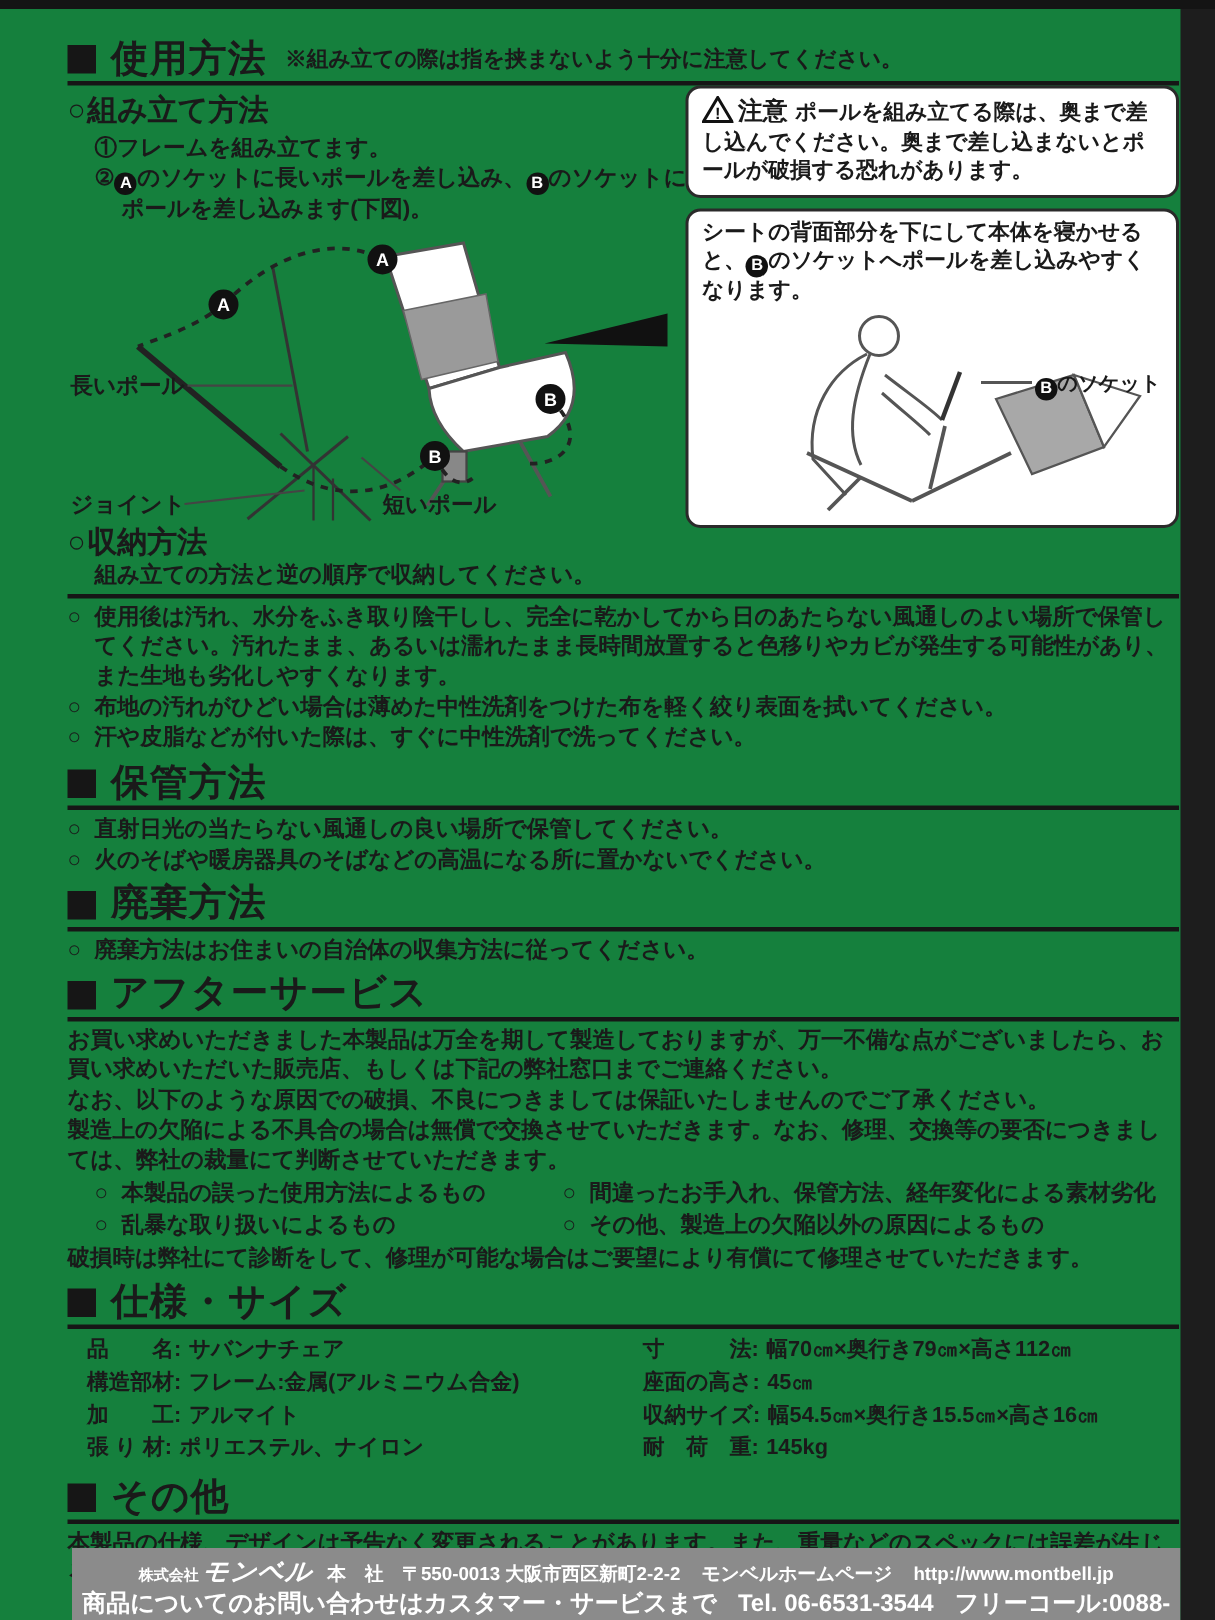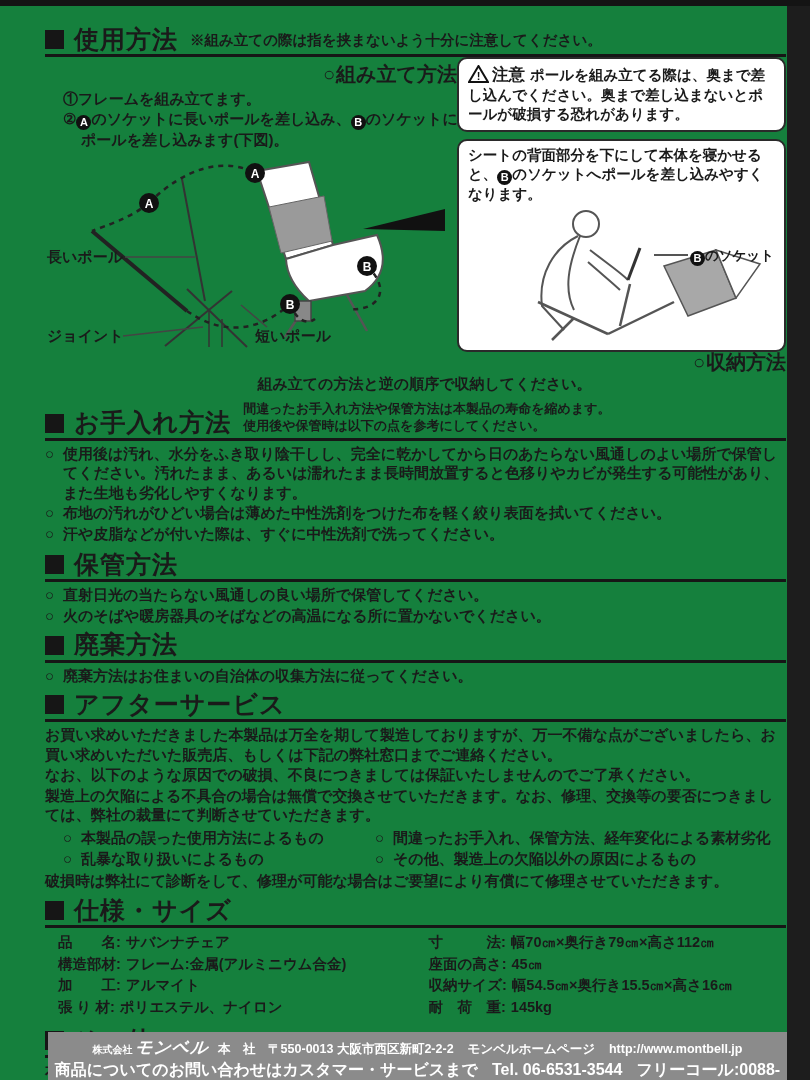--- a/index.html
+++ b/index.html
@@ -11,21 +11,21 @@
   .content { position:absolute; left:45px; top:22px; width:741px; height:1008px; }
 
   
   .sec-head { display:flex; align-items:flex-end; margin-top:4px; }
   .sq { width:19px; height:19px; background:#161616; margin:0 10px 3px 0; flex:none; }
   .sec-title { font-size:25px; font-weight:bold; letter-spacing:1px; line-height:1.05; white-space:nowrap; }
   .sec-note { font-size:14.5px; font-weight:bold; margin-left:12px; padding-bottom:3px; line-height:1.25; }
   .sec-note-sm { font-size:13px; font-weight:bold; margin-left:12px; padding-bottom:1px; line-height:1.3; }
   .rule { border-bottom:3px solid #161616; margin-top:2px; }
 
-  .sub-head { font-size:20px; font-weight:bold; margin-top:5px; line-height:1.2;text-align:right; }
+  .sub-head { font-size:20px; font-weight:bold; margin-top:5px; line-height:1.2; }
   .sub-head::before { content:"○"; font-weight:bold; margin-right:1px; }
 
   .body-t { font-size:15px; font-weight:600; line-height:1.3; }
 
   .step1 { margin:3px 0 0 18px; }
   .step2 { margin-left:36px; text-indent:-18px; width:410px; }
 
   .badge { display:inline-block; width:15px; height:15px; line-height:15px; border-radius:50%;
            background:#111; color:#fff; font-size:11px; font-weight:bold; text-align:center;
            vertical-align:-2px; text-indent:0; }
@@ -165,30 +165,22 @@
             <polygon points="196,60 248,44 268,92 220,110" fill="#a8a8a8" stroke="#555" stroke-width="1.5"></polygon>
             <polygon points="248,44 292,58 268,92" fill="#ffffff" stroke="#555" stroke-width="1.5"></polygon>
             <line x1="160" y1="74" x2="172" y2="42" stroke="#333" stroke-width="3"></line>
           </svg>
           <div class="tip-label"><span class="tip-leader"></span><span class="badge">B</span><span>のソケット</span></div>
         </div>
       </div>
     </div>
 
     <div class="sub-head">収納方法</div>
-    <div class="body-t" style="margin-left:18px;text-align:center;">組み立ての方法と逆の順序で収納してください。</div>
-
-    <div class="sec-head" style="margin-top:7px;">
-      <div class="sq"></div>
-      <div class="sec-title">お手入れ方法</div>
-      <div class="sec-note-sm">
-        <div>間違ったお手入れ方法や保管方法は本製品の寿命を縮めます。</div>
-        <div>使用後や保管時は以下の点を参考にしてください。</div>
-      </div>
-    </div>
+    <div class="body-t" style="margin-left:18px;">組み立ての方法と逆の順序で収納してください。</div>
+
     <div class="rule"></div>
     <div style="margin-top:3px;">
       <div class="oli">使用後は汚れ、水分をふき取り陰干しし、完全に乾かしてから日のあたらない風通しのよい場所で保管してください。汚れたまま、あるいは濡れたまま長時間放置すると色移りやカビが発生する可能性があり、また生地も劣化しやすくなります。</div>
       <div class="oli">布地の汚れがひどい場合は薄めた中性洗剤をつけた布を軽く絞り表面を拭いてください。</div>
       <div class="oli">汗や皮脂などが付いた際は、すぐに中性洗剤で洗ってください。</div>
     </div>
 
     <div class="sec-head" style="margin-top:7px;">
       <div class="sq"></div>
       <div class="sec-title">保管方法</div>

